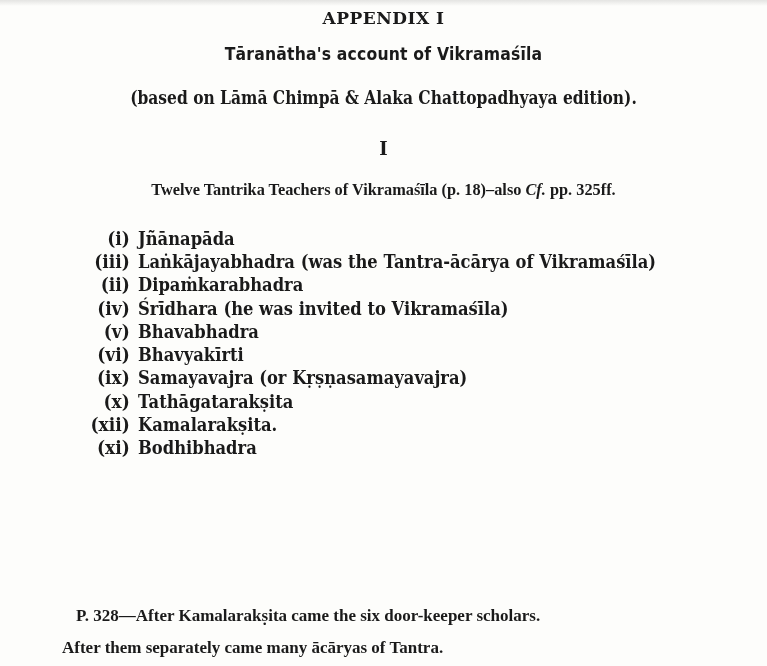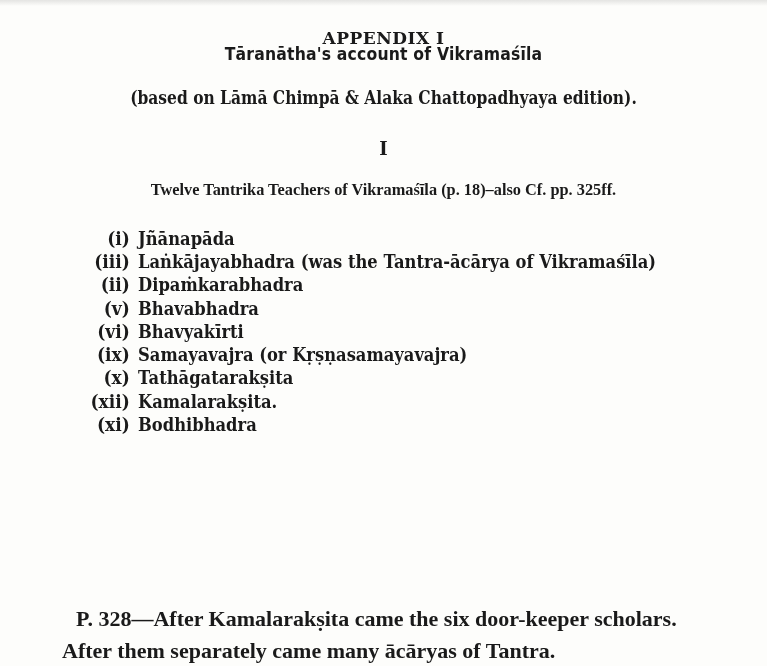--- a/index.html
+++ b/index.html
@@ -33,21 +33,20 @@
       width: 767px;
       text-align: center;
       font-weight: bold;
       white-space: nowrap;
     }
     .appendix-title {
       top: 8px;
       font-size: 17px;
       letter-spacing: 0.5px;
       font-family: "DejaVu Serif", serif;
-      margin-top: 20px;
     }
     .subtitle {
       top: 44px;
       font-size: 17px;
       font-family: "DejaVu Sans", sans-serif;
       letter-spacing: 0.2px;
       transform: scaleX(0.92);
     }
     .source-note {
       top: 87px;
@@ -62,20 +61,21 @@
     }
     .section-heading {
       top: 180px;
       font-size: 17px;
       font-family: "Liberation Serif", serif;
       transform: scaleX(0.96);
       left: 0;
       text-align: center;
     }
     .section-heading .cf {
+      font-style: italic;
     }
     .teacher-list {
       position: absolute;
       left: 60px;
       top: 226px;
       margin: 0;
       padding: 0;
       list-style: none;
     }
     .teacher-item {
@@ -96,21 +96,21 @@
       transform-origin: right center;
     }
     .teacher-name {
       font-family: "DejaVu Serif", serif;
       transform: scaleX(0.86);
       transform-origin: left center;
     }
     .para {
       position: absolute;
       left: 18px;
-      font-size: 22px;
+      font-size: 17px;
       font-weight: bold;
       white-space: nowrap;
       font-family: "Liberation Serif", serif;
       text-align: center;
     }
     .para-line1 {
       top: 606px;
       left: 76px;
     }
     .para-line2 {
@@ -140,20 +140,24 @@
       </li>
     <li class="teacher-item">
         <span class="teacher-num">(iii)</span>
         <span class="teacher-name">Laṅkājayabhadra (was the Tantra-ācārya of Vikramaśīla)</span>
       </li>
     <li class="teacher-item">
         <span class="teacher-num">(ii)</span>
         <span class="teacher-name">Dipaṁkarabhadra</span>
       </li>
     <li class="teacher-item">
+        <span class="teacher-num">(iv)</span>
+        <span class="teacher-name">Śrīdhara (he was invited to Vikramaśīla)</span>
+      </li>
+    <li class="teacher-item">
         <span class="teacher-num">(v)</span>
         <span class="teacher-name">Bhavabhadra</span>
       </li>
     <li class="teacher-item">
         <span class="teacher-num">(vi)</span>
         <span class="teacher-name">Bhavyakīrti</span>
       </li>
     <li class="teacher-item">
         <span class="teacher-num">(ix)</span>
         <span class="teacher-name">Samayavajra (or Kṛṣṇasamayavajra)</span>

